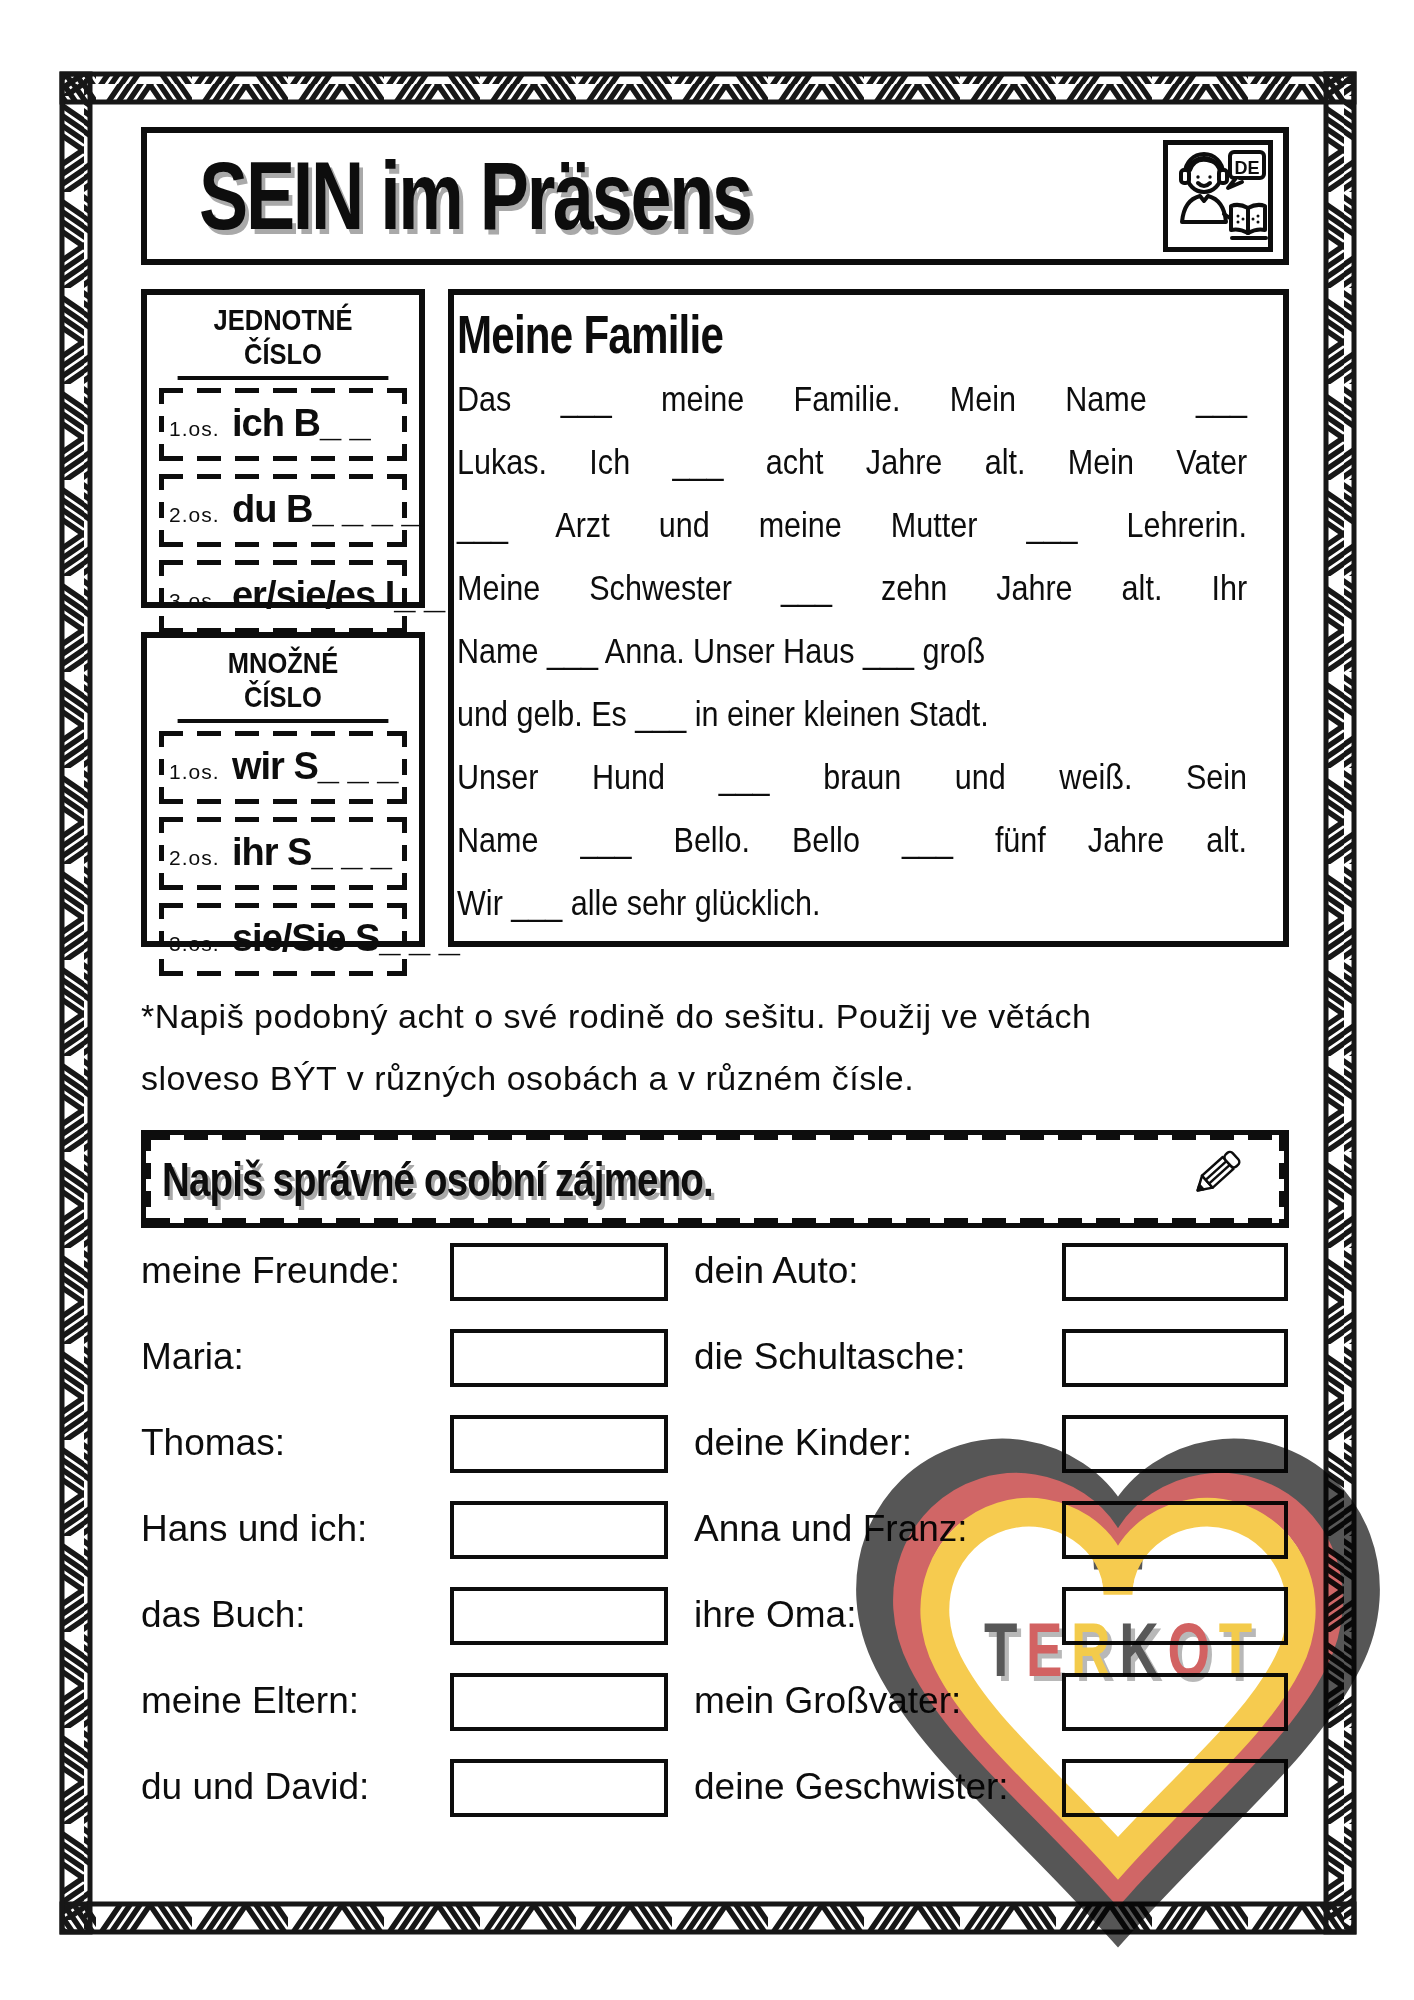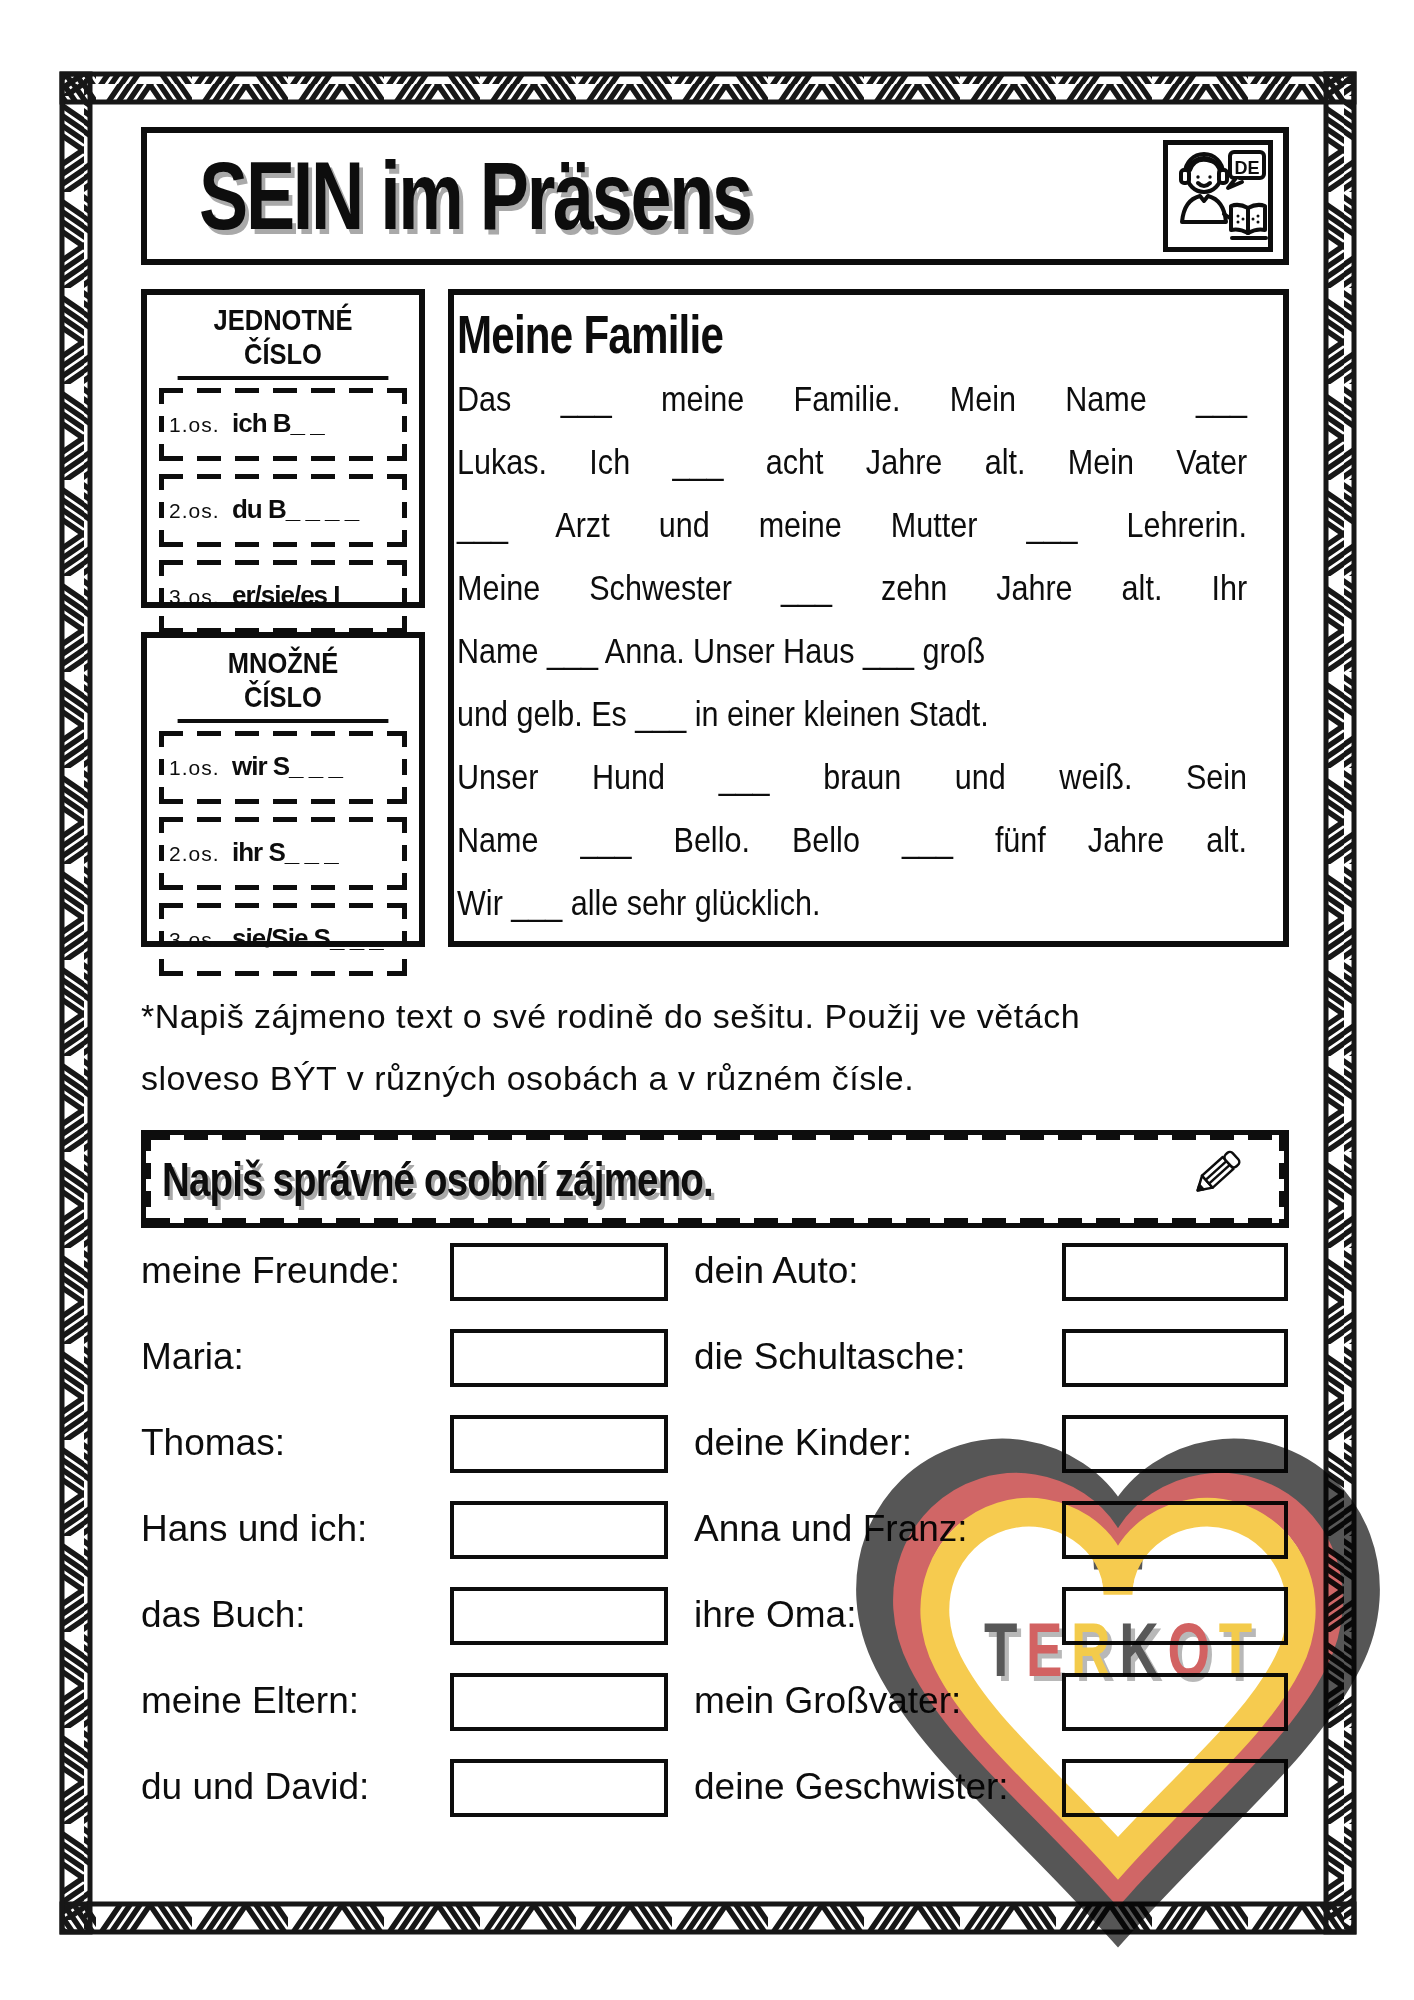--- a/index.html
+++ b/index.html
@@ -31,21 +31,21 @@
              display:flex;align-items:center;justify-content:flex-end;box-sizing:border-box;}
 
   
   .side-box{padding:6px 12px 12px;box-sizing:border-box;}
   .side-title{text-align:center;margin:2px 0 8px;}
   .side-title span{display:inline-block;font-size:30px;font-weight:700;letter-spacing:0;
                    transform:scaleX(.85);border-bottom:4px solid #0d0d0d;padding:0 12px 5px;}
   .side-rows{display:flex;flex-direction:column;gap:13px;}
   .dash-row{height:73px;line-height:70px;padding-left:10px;white-space:nowrap;}
   .dash-row .person{font-size:21px;font-weight:400;letter-spacing:1px;}
-  .dash-row .form{font-size:26px;font-weight:700;letter-spacing:-1px;margin-left:8px;}
+  .dash-row .form{font-size:38px;font-weight:700;letter-spacing:-1px;margin-left:8px;}
 
   
   #reading-box{left:448px;top:289px;width:841px;height:658px;padding:8px 3px;}
   .reading-title span{display:inline-block;font-size:54px;font-weight:700;letter-spacing:-1px;
                       transform:scaleX(.78);transform-origin:left center;white-space:nowrap;}
   .reading-lines{margin-top:2px;}
   .r-line{width:905px;transform:scaleX(.873);transform-origin:left top;
           font-size:35px;line-height:63px;letter-spacing:0;}
   .r-line.just{text-align:justify;text-align-last:justify;}
 
@@ -213,21 +213,21 @@
         <div class="r-line just">Unser Hund ___ braun und weiß. Sein</div>
 
         <div class="r-line just">Name ___ Bello. Bello ___ fünf Jahre alt.</div>
 
         <div class="r-line">Wir ___ alle sehr glücklich.</div>
       </div>
   </div>
 
   <div id="note">
 
-      <div>*Napiš zájmeno text o své rodině do sešitu. Použij ve větách</div>
+      <div>*Napiš podobný acht o své rodině do sešitu. Použij ve větách</div>
 
       <div>sloveso BÝT v různých osobách a v různém čísle.</div>
     </div>
 
   <div id="ex-header" class="solid-box">
     <div id="ex-header-in" class="dashes">
       <span class="ex-title">Napiš správné osobní zájmeno.</span>
       <svg id="pencil" width="58" height="24" viewBox="0 0 58 24" fill="#fff" stroke="#0d0d0d" stroke-width="2.5" stroke-linejoin="round">
         <polygon points="3,12 16,4 16,20"></polygon>
         <polygon points="3,12 8,9 8,15" fill="#0d0d0d"></polygon>

